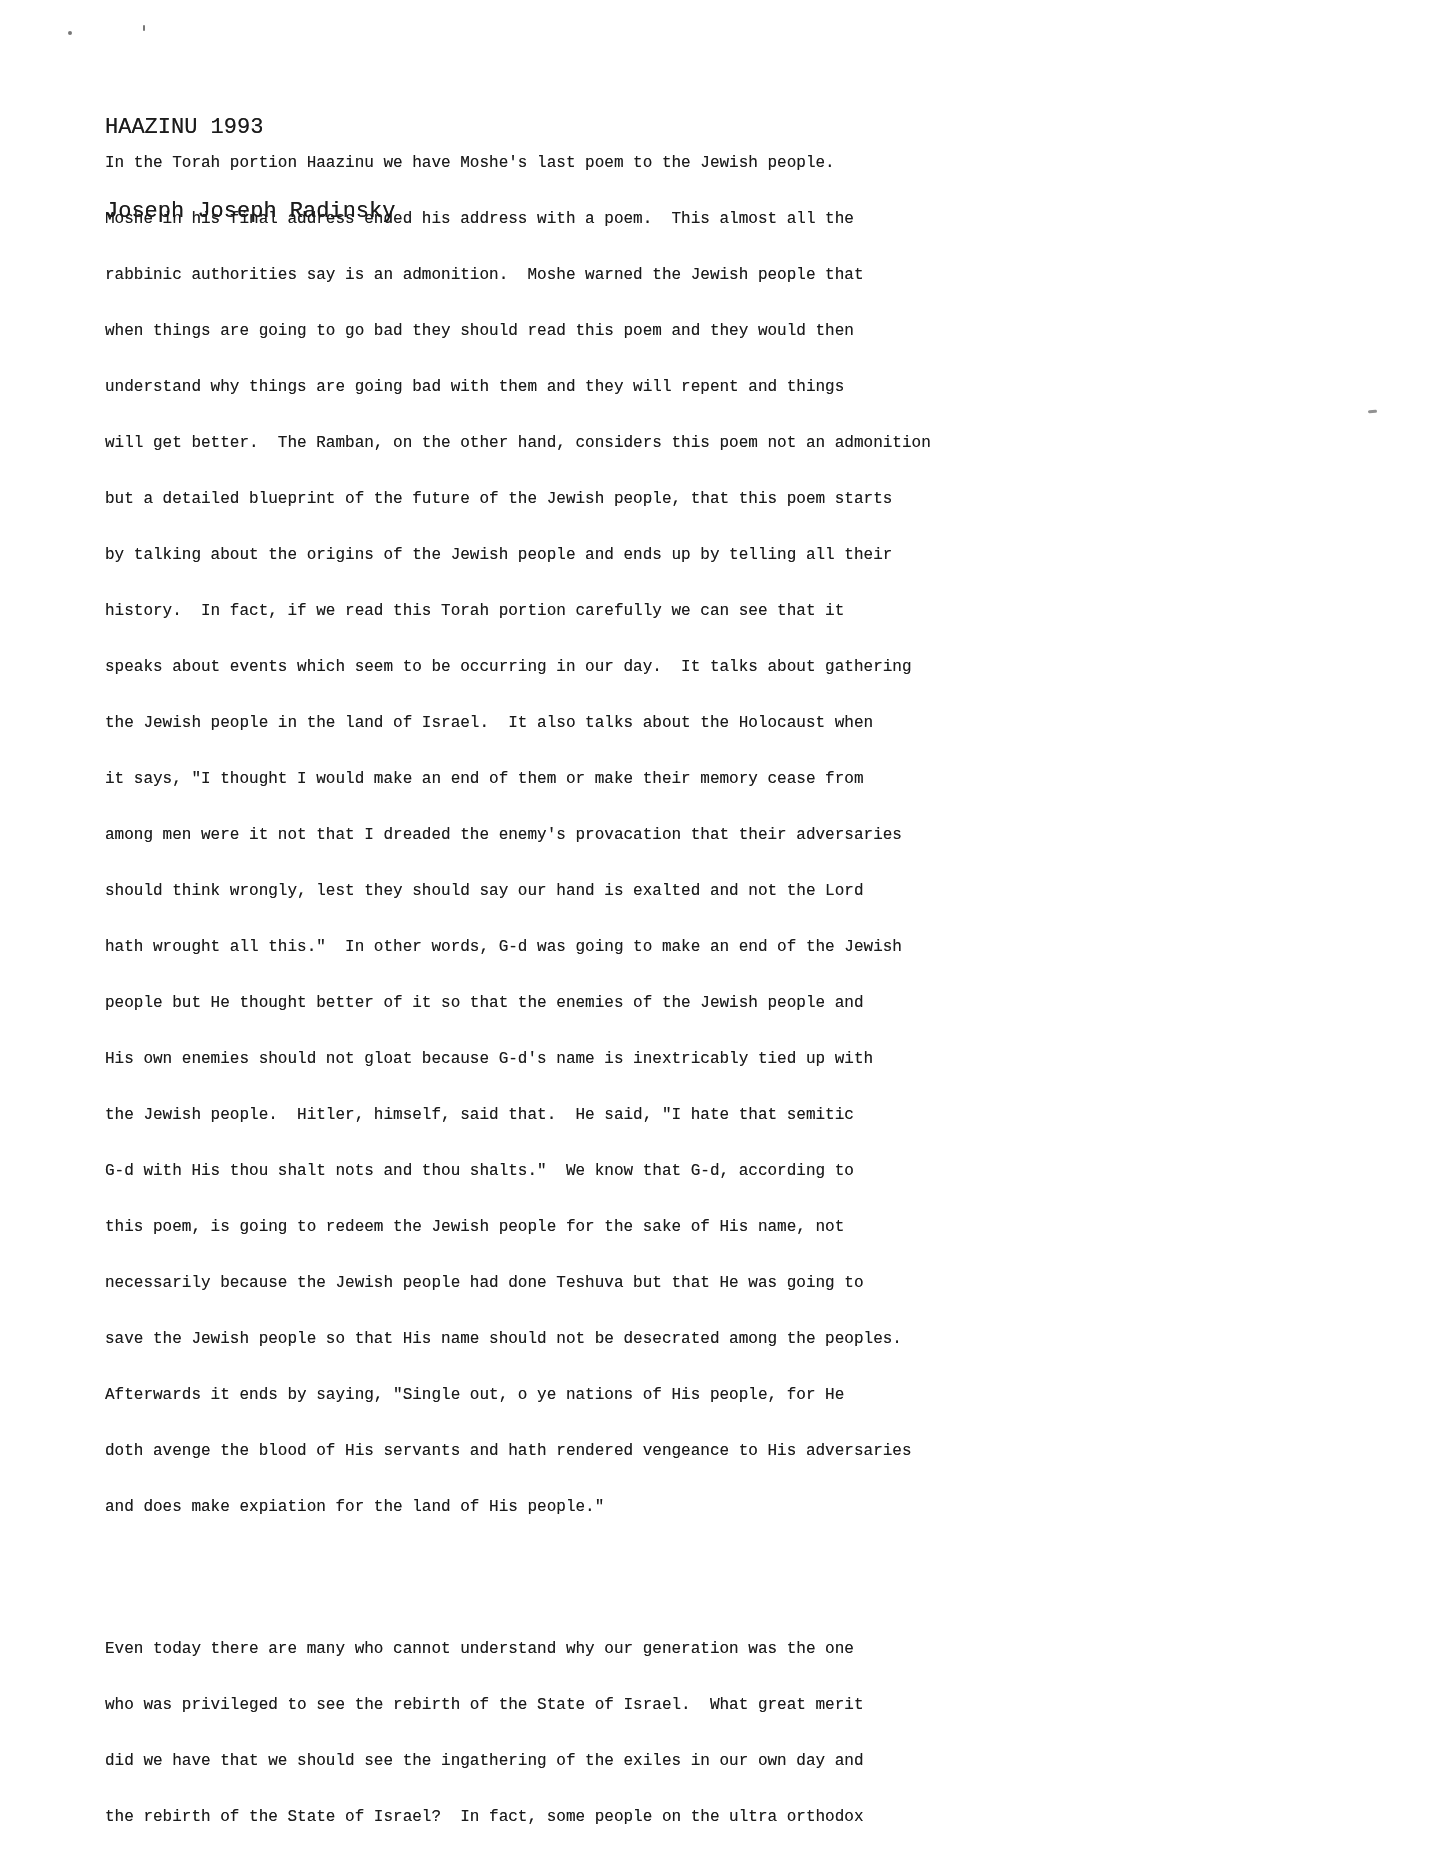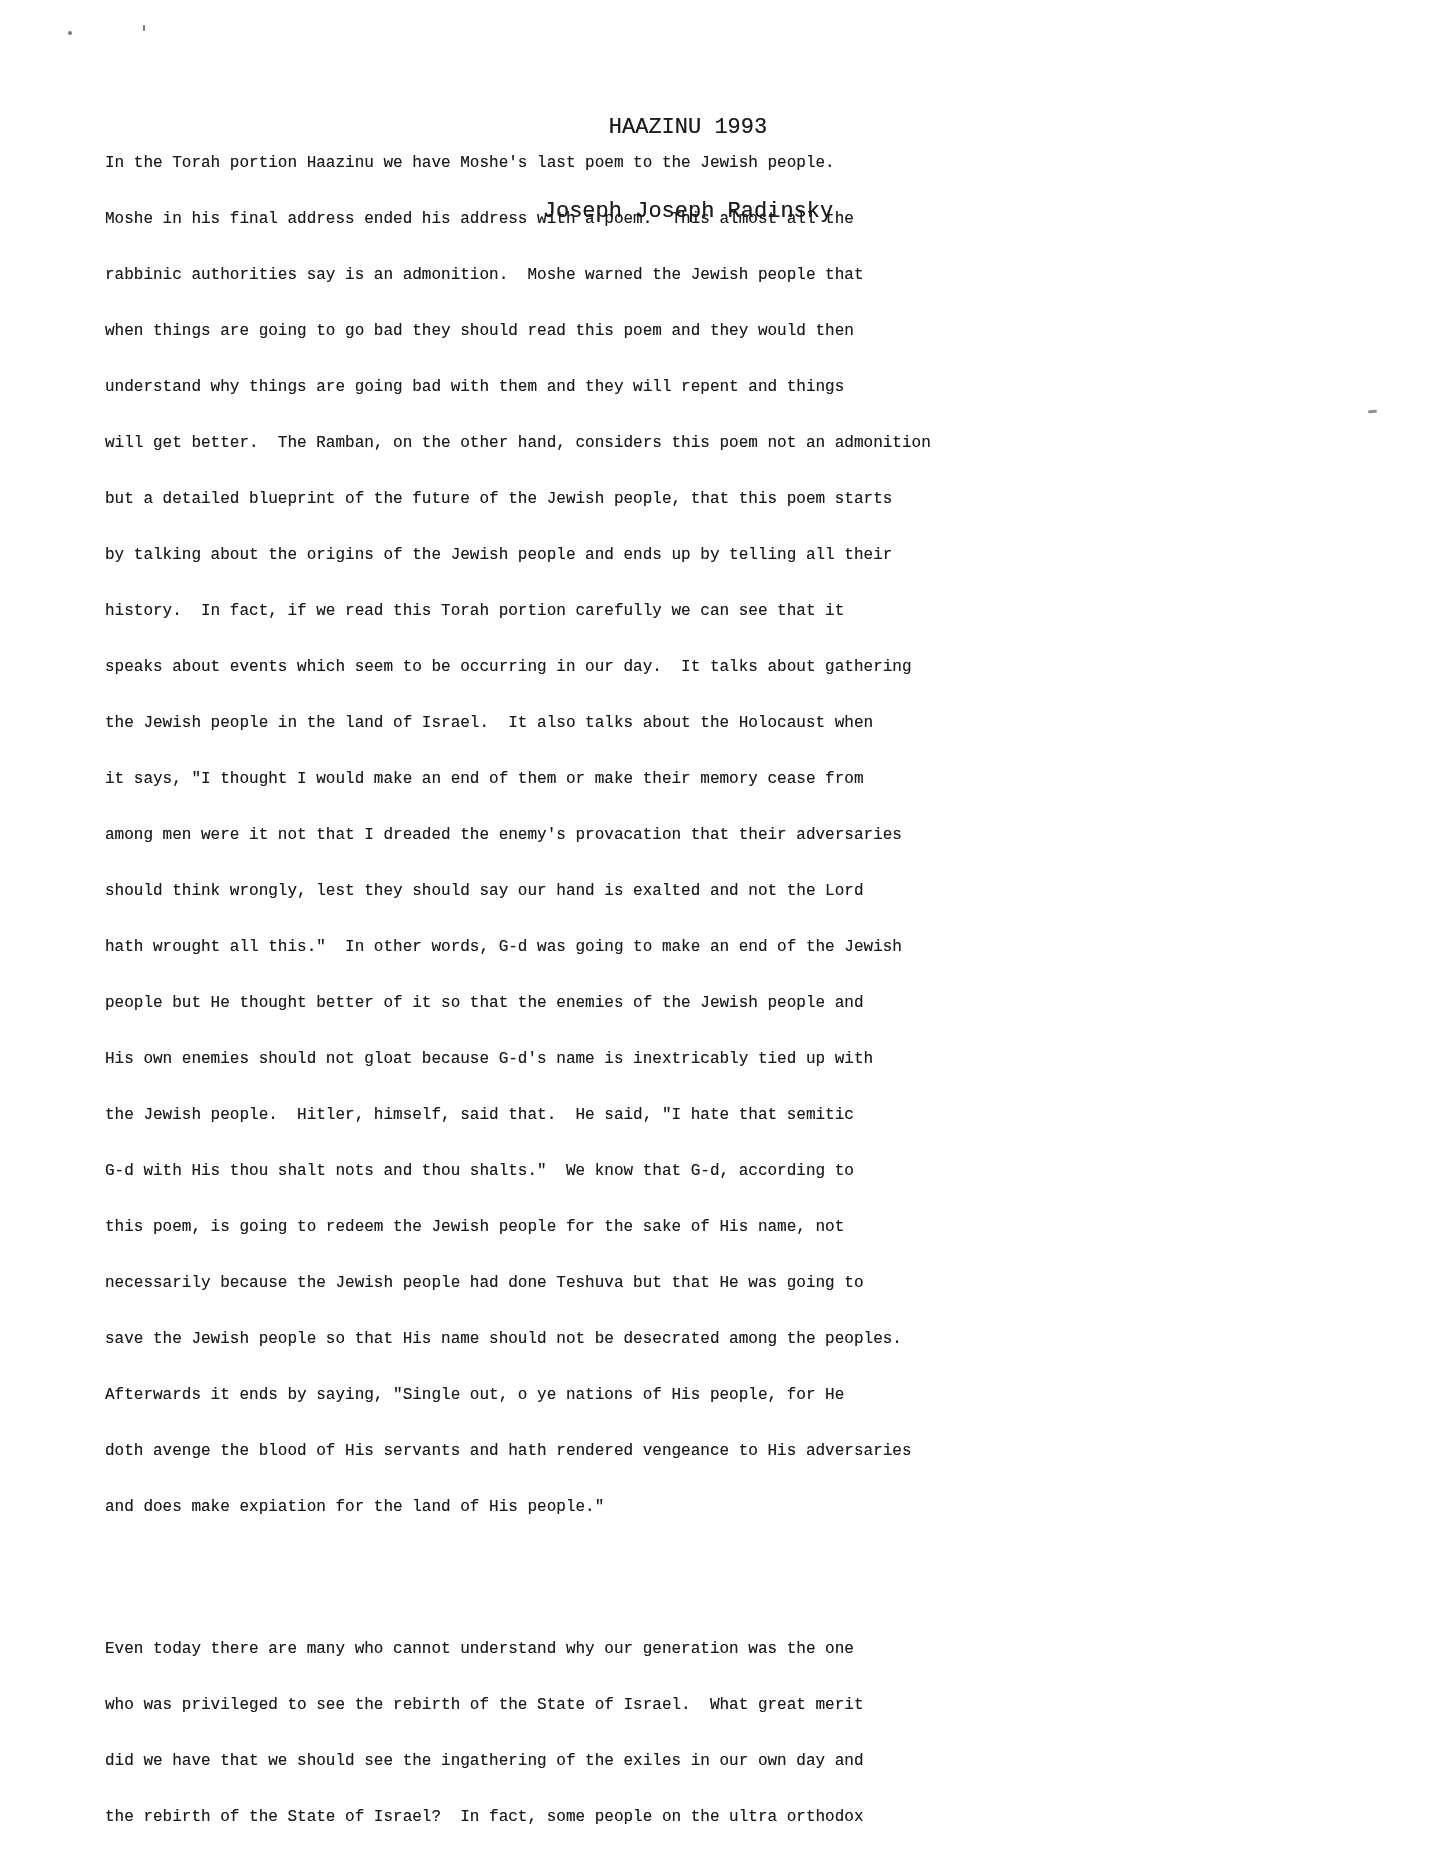--- a/index.html
+++ b/index.html
@@ -14,21 +14,20 @@
     background: #ffffff;
     overflow: hidden;
     font-family: "Liberation Mono", monospace;
     color: #1b1b1b;
   }
   .header {
     position: absolute;
     left: 105px;
     top: 58px;
     width: 1166px;
-    text-align: center;
     font-size: 22px;
     line-height: 28px;
     white-space: pre;
     text-shadow: 0 0 0.6px rgba(25,25,25,0.65);
   }
   .title-line { display: block; }
   .para {
     position: absolute;
     left: 105px;
     width: 1300px;

